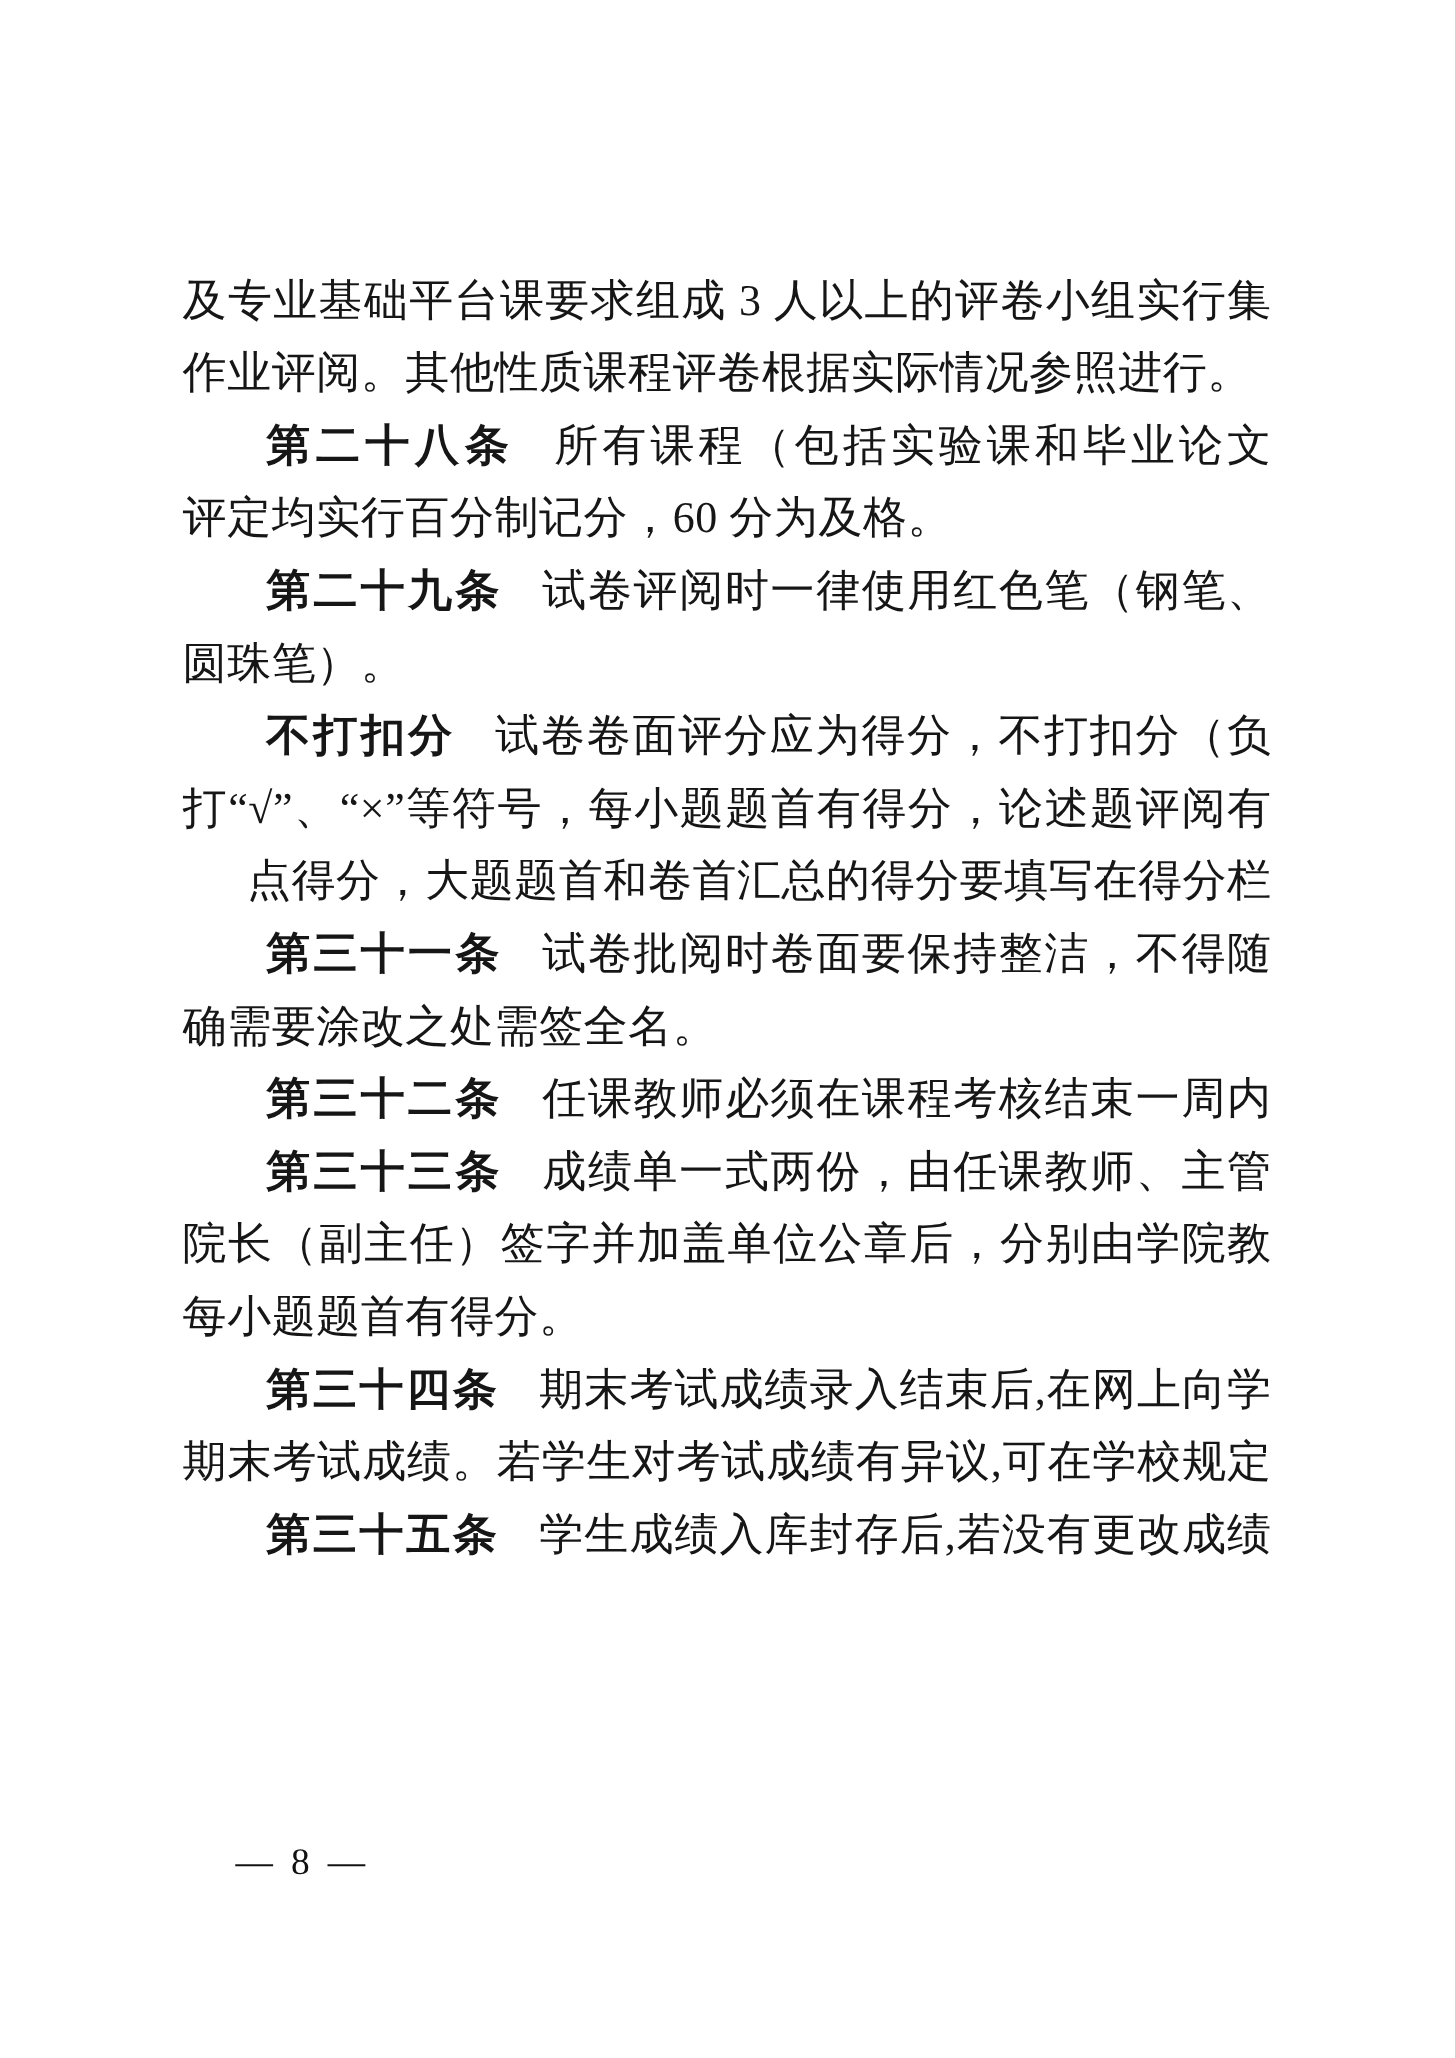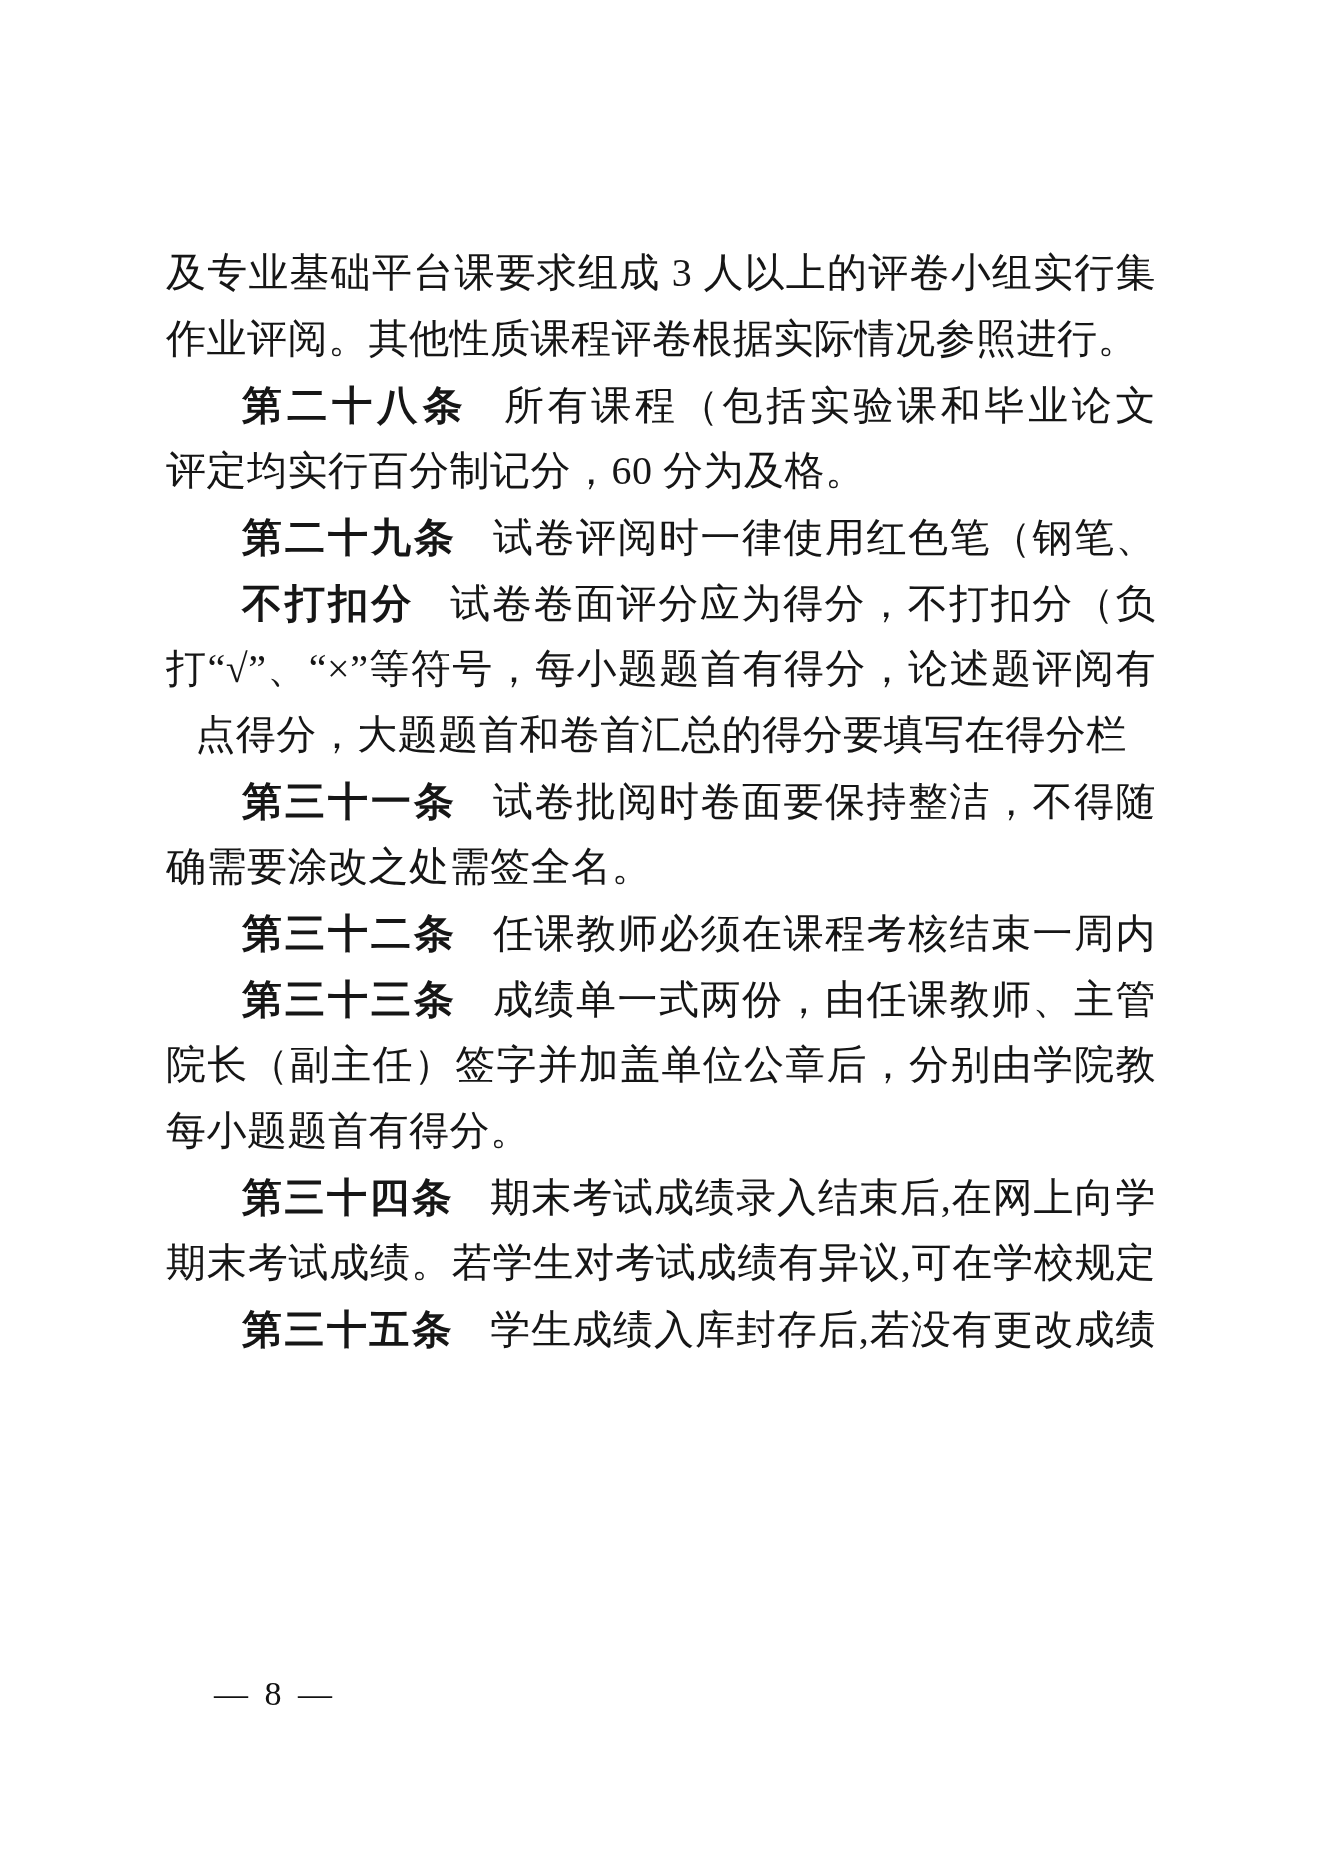--- a/index.html
+++ b/index.html
@@ -30,31 +30,31 @@
     text-align: justify;
     text-align-last: justify;
     text-justify: inter-character;
     letter-spacing: 0.5px;
   }
   .line.fill {
     white-space: normal;
     overflow: hidden;
   }
   .line.no-fill {
-    text-align: center;
+    text-align: right;
     text-align-last: left;
     white-space: normal;
     overflow: hidden;
   }
   .line.indent {
     padding-left: 76px;
   }
   .line .term {
     font-weight: 700;
-    font-family: Liberation Sans, sans-serif;
+    font-family: Liberation Mono, monospace;
     margin-right: 36px;
     letter-spacing: 2px;
   }
   .footer {
     position: absolute;
     left: 214px;
     top: 1672px;
     font-size: 34px;
     line-height: 44px;
     letter-spacing: 4px;
@@ -65,20 +65,21 @@
 </head>
 <body>
 
 <div class="page">
   <div class="doc-body" id="doc-body">
       <div class="line fill"><span>及专业基础平台课要求组成 3 人以上的评卷小组实行集体流水</span></div>
       <div class="line no-fill"><span>作业评阅。其他性质课程评卷根据实际情况参照进行。</span></div>
       <div class="line fill indent"><span class="term">第二十八条</span><span>所有课程（包括实验课和毕业论文等）成绩的</span></div>
       <div class="line no-fill"><span>评定均实行百分制记分，60 分为及格。</span></div>
       <div class="line fill indent"><span class="term">第二十九条</span><span>试卷评阅时一律使用红色笔（钢笔、中性笔或</span></div>
+      <div class="line no-fill"><span>圆珠笔）。</span></div>
       <div class="line fill indent"><span class="term">不打扣分</span><span>试卷卷面评分应为得分，不打扣分（负分）,不</span></div>
       <div class="line fill"><span>打“√”、“×”等符号，每小题题首有得分，论述题评阅有要</span></div>
       <div class="line no-fill"><span>点得分，大题题首和卷首汇总的得分要填写在得分栏内。</span></div>
       <div class="line fill indent"><span class="term">第三十一条</span><span>试卷批阅时卷面要保持整洁，不得随意涂抹，</span></div>
       <div class="line no-fill"><span>确需要涂改之处需签全名。</span></div>
       <div class="line fill indent"><span class="term">第三十二条</span><span>任课教师必须在课程考核结束一周内完成成</span></div>
       <div class="line fill indent"><span class="term">第三十三条</span><span>成绩单一式两份，由任课教师、主管教学的副</span></div>
       <div class="line fill"><span>院长（副主任）签字并加盖单位公章后，分别由学院教务办公室</span></div>
       <div class="line no-fill"><span>每小题题首有得分。</span></div>
       <div class="line fill indent"><span class="term">第三十四条</span><span>期末考试成绩录入结束后,在网上向学生公布</span></div>

